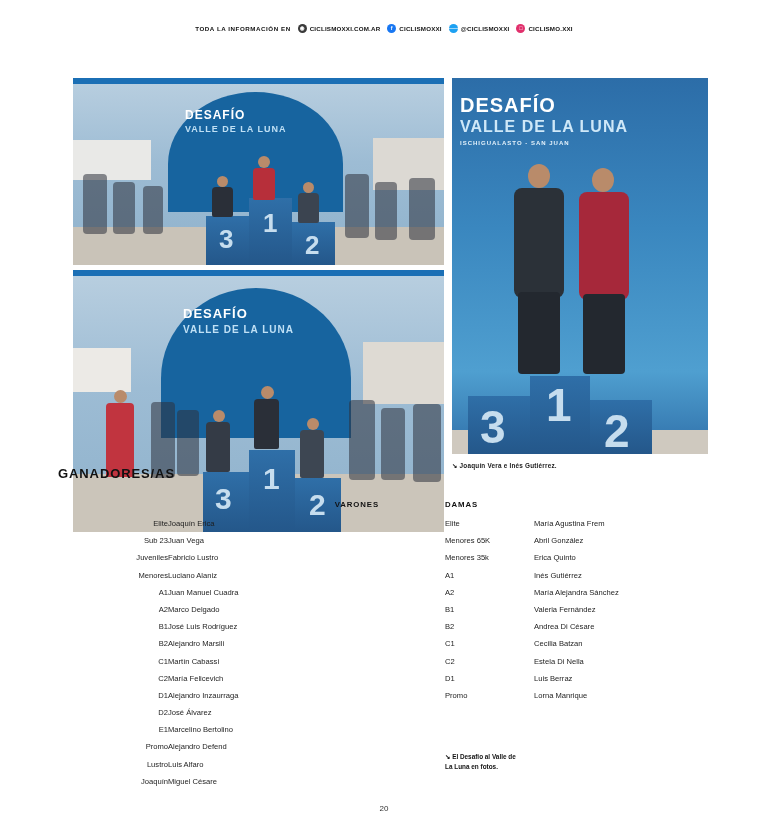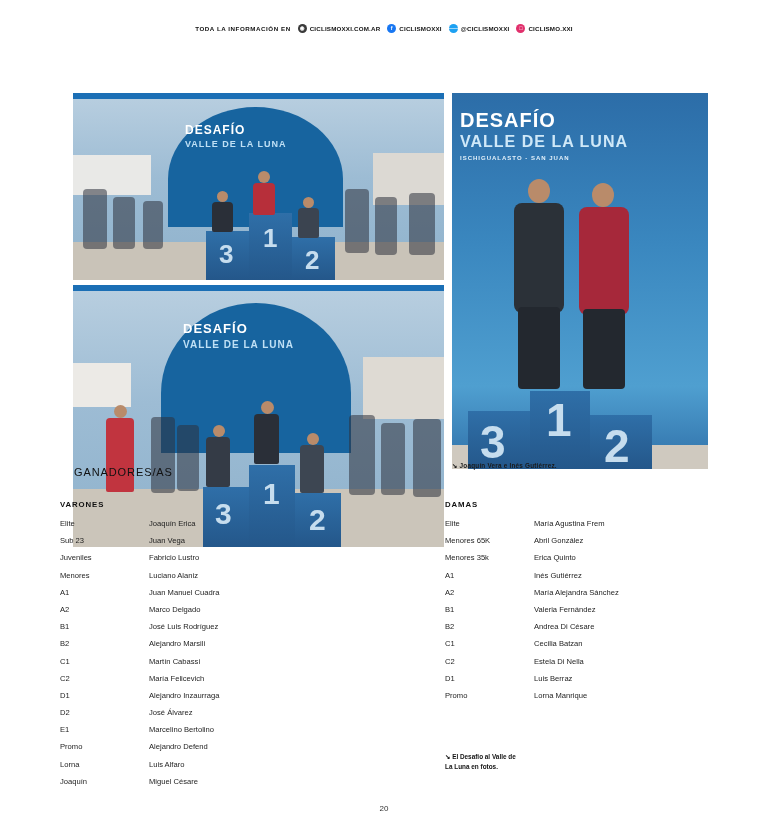--- a/index.html
+++ b/index.html
@@ -58,21 +58,20 @@
   .glyph.tw  { background: #1da1f2; }
   .glyph.ig  { background: #e1306c; }
 
   
   .photos { position: absolute; top: 78px; left: 73px; }
 
   .ph {
     position: absolute;
     overflow: hidden;
     background: #a21caf;
-    margin-top: 15px;
   }
   .ph-1 { left: 0;    top: 0;   width: 371px; height: 187px; }
   .ph-2 { left: 0;    top: 192px; width: 371px; height: 262px; }
   .ph-3 { left: 379px; top: 0;  width: 256px; height: 376px; }
 
   
   .sky {
     position: absolute; inset: 0;
     background: linear-gradient(#b9cfe0 0%, #9dbcd4 45%, #8fb2cc 100%);
   }
@@ -136,31 +135,31 @@
     font-size: 6.4px;
     font-weight: bold;
     color: #1a1a1a;
     letter-spacing: .2px;
     line-height: 1.5;
   }
   .cap .arrow { font-size: 6.4px; margin-right: 2px; }
 
   .section-title {
     position: absolute;
-    left: 74px;
+    left: 58px;
     top: 466px;
-    font-size: 11px;
-    font-weight: normal;
+    font-size: 13px;
+    font-weight: bold;
     letter-spacing: .9px;
     color: #111;
   }
 
   
   .col { position: absolute; font-size: 7.6px; }
-  .col-left  { left: 60px;  top: 500px; width: 300px; }
+  .col-left  { left: 79px;  top: 500px; width: 300px; text-align: right; }
   .col-right { left: 445px; top: 500px; width: 280px; }
 
   .col h3 {
     margin: 0 0 11px 0;
     font-size: 7.8px;
     font-weight: bold;
     letter-spacing: .9px;
     color: #111;
   }
   .row {
@@ -376,21 +375,21 @@
     </div>
   <div class="row">
       <span class="cat">E1</span>
       <span class="name">Marcelino Bertolino</span>
     </div>
   <div class="row">
       <span class="cat">Promo</span>
       <span class="name">Alejandro Defend</span>
     </div>
   <div class="row">
-      <span class="cat">Lorna</span>
+      <span class="cat">Lustro</span>
       <span class="name">Luis Alfaro</span>
     </div>
   <div class="row">
       <span class="cat">Joaquín</span>
       <span class="name">Miguel Césare</span>
     </div>
 </div>
 
 <div class="col col-right">
   <h3>DAMAS</h3>

